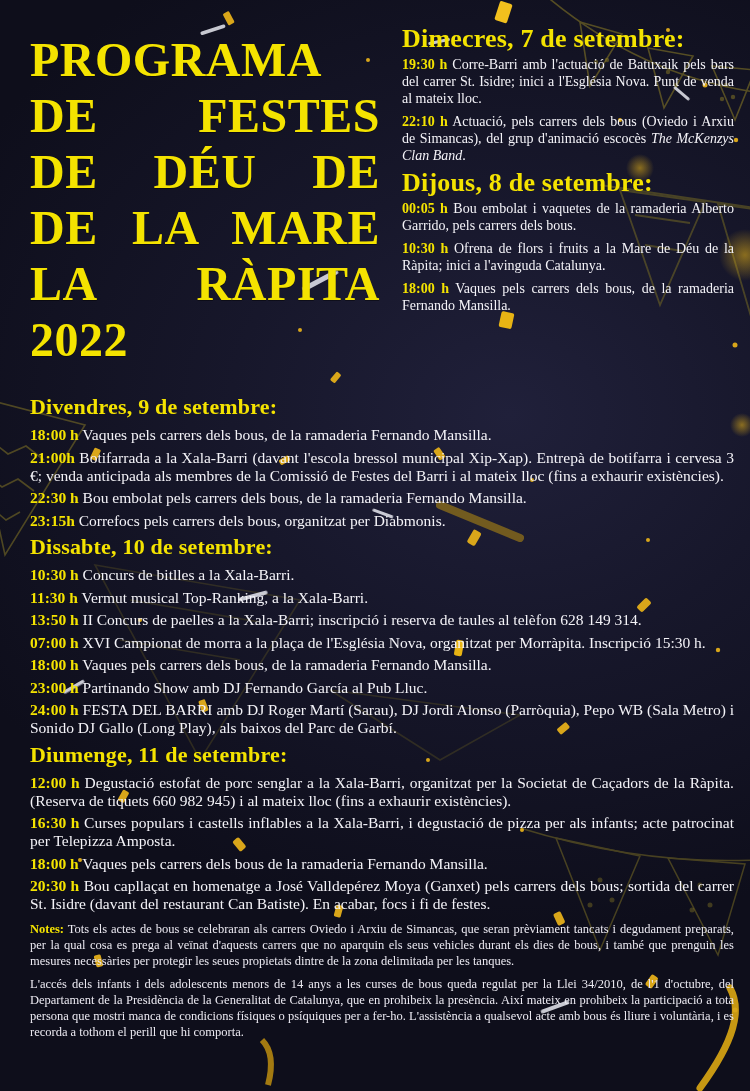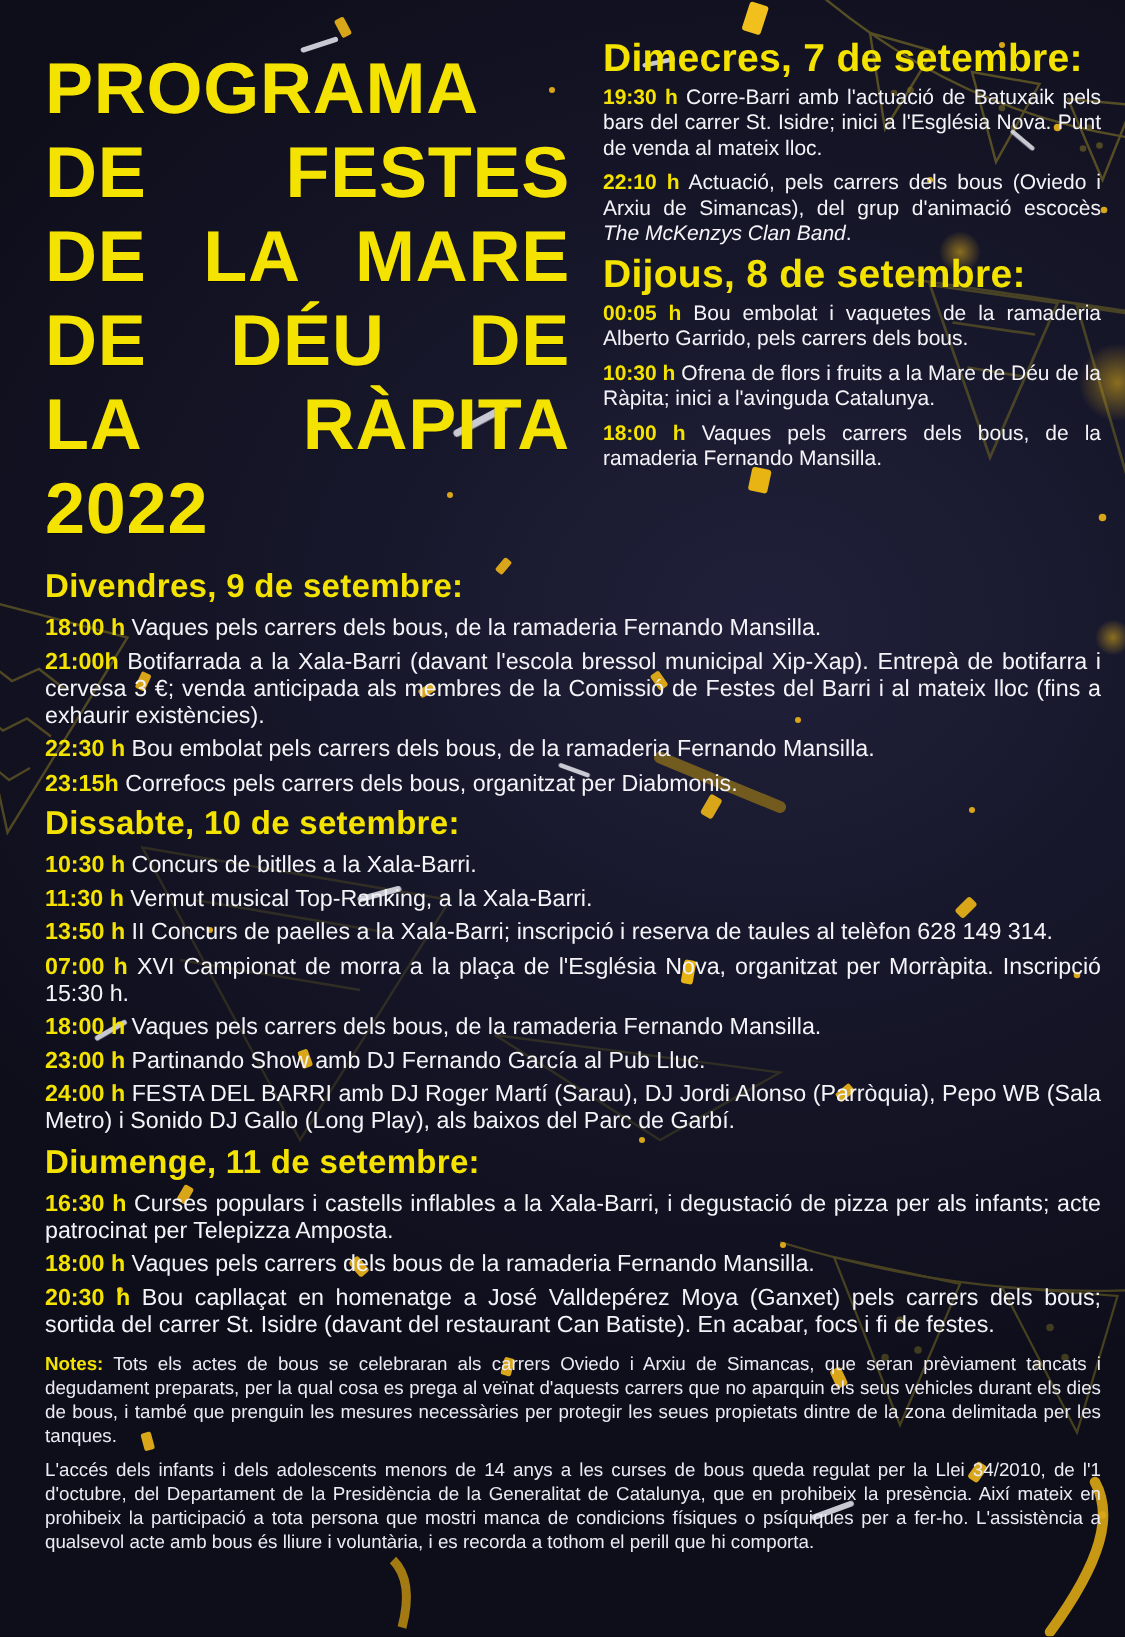--- a/index.html
+++ b/index.html
@@ -1,19 +1,19 @@
 <!DOCTYPE html>
 <html><head>
 <meta charset="utf-8">
 <style>
   html,body { margin:0; padding:0; background:#0b0b15; }
   .poster {
     position:relative; width:750px; height:1091px; overflow:hidden;
     background: radial-gradient(ellipse 620px 520px at 68% 38%, #20203a 0%, #17172b 45%, #0e0e1b 100%);
-    font-family:Liberation Sans, sans-serif;
+    font-family:Liberation Serif, serif;
     color:#f4f3f8;
   }
   .decor { position:absolute; left:0; top:0; width:750px; height:1091px; pointer-events:none; }
   .content { position:absolute; left:0; top:0; width:750px; box-sizing:border-box; padding:24px 16px 0 30px; }
   .top-grid { display:flex; gap:22px; }
   .title-block { width:350px; flex:none; padding-top:8px; }
   h1.title { margin:0; }
   .tl {
     display:block; font-size:48px; line-height:56px; font-weight:800;
     color:#f4e300; letter-spacing:0.5px;
@@ -22,21 +22,21 @@
   }
   .right-col { flex:1 1 auto; min-width:0; padding-top:2px; }
   .day-heading {
     margin:0 0 5px 0; font-size:26px; line-height:25px; font-weight:800;
     color:#f4e300; letter-spacing:0.2px;
   }
   .day + .day { margin-top:0; }
   .event { margin:0 0 6px 0; font-size:14px; line-height:17px; text-align:justify; }
   .time { color:#f4e300; font-weight:700; white-space:nowrap; }
   .etext-italic { font-style:italic; }
-  .wide { margin-top:10px; }
+  .wide { margin-top:26px; }
   .wide .day-heading { font-size:22px; line-height:26px; margin-bottom:6px; }
   .wide .event { font-size:15.5px; line-height:18px; margin-bottom:4.5px; }
   .notes { margin-top:8px; font-size:12.5px; line-height:16px; color:#eceaf2; }
   .notes p { margin:0 0 7px 0; text-align:justify; }
   .nlabel { color:#f4e300; font-weight:700; }
 </style>
 </head>
 <body>
 
 <div class="poster">
@@ -164,22 +164,22 @@
     </g>
   </svg>
 
   <div class="content">
 
     <div class="top-grid">
       <div class="title-block">
         <h1 class="title">
           <span class="tl">PROGRAMA</span>
           <span class="tl">DE FESTES</span>
+          <span class="tl">DE DÉU DE</span>
           <span class="tl">DE LA MARE</span>
-          <span class="tl">DE DÉU DE</span>
           <span class="tl">LA RÀPITA</span>
           <span class="tl">2022</span>
         </h1>
       </div>
 
       <div class="right-col">
         <section class="day">
           <h2 class="day-heading">Dimecres, 7 de setembre:</h2>
           <p class="event"><span class="time">19:30 h</span> <span>Corre-Barri amb l'actuació de Batuxaik pels bars del carrer St. Isidre; inici a l'Església Nova. Punt de venda al mateix lloc.</span></p>
           <p class="event"><span class="time">22:10 h</span> <span>Actuació, pels carrers dels bous (Oviedo i Arxiu de Simancas), del grup d'animació escocès </span><em class="etext-italic">The McKenzys Clan Band</em><span>.</span></p>
@@ -208,20 +208,21 @@
       <p class="event"><span class="time">11:30 h</span> <span>Vermut musical Top-Ranking, a la Xala-Barri.</span></p>
       <p class="event"><span class="time">13:50 h</span> <span>II Concurs de paelles a la Xala-Barri; inscripció i reserva de taules al telèfon 628 149 314.</span></p>
       <p class="event"><span class="time">07:00 h</span> <span>XVI Campionat de morra a la plaça de l'Església Nova, organitzat per Morràpita. Inscripció 15:30 h.</span></p>
       <p class="event"><span class="time">18:00 h</span> <span>Vaques pels carrers dels bous, de la ramaderia Fernando Mansilla.</span></p>
       <p class="event"><span class="time">23:00 h</span> <span>Partinando Show amb DJ Fernando García al Pub Lluc.</span></p>
       <p class="event"><span class="time">24:00 h</span> <span>FESTA DEL BARRI amb DJ Roger Martí (Sarau), DJ Jordi Alonso (Parròquia), Pepo WB (Sala Metro) i Sonido DJ Gallo (Long Play), als baixos del Parc de Garbí.</span></p>
     </section>
 
     <section class="day wide">
       <h2 class="day-heading">Diumenge, 11 de setembre:</h2>
+      <p class="event"><span class="time">12:00 h</span> <span>Degustació estofat de porc senglar a la Xala-Barri, organitzat per la Societat de Caçadors de la Ràpita. (Reserva de tiquets 660 982 945) i al mateix lloc (fins a exhaurir existències).</span></p>
       <p class="event"><span class="time">16:30 h</span> <span>Curses populars i castells inflables a la Xala-Barri, i degustació de pizza per als infants; acte patrocinat per Telepizza Amposta.</span></p>
       <p class="event"><span class="time">18:00 h</span> <span>Vaques pels carrers dels bous de la ramaderia Fernando Mansilla.</span></p>
       <p class="event"><span class="time">20:30 h</span> <span>Bou capllaçat en homenatge a José Valldepérez Moya (Ganxet) pels carrers dels bous; sortida del carrer St. Isidre (davant del restaurant Can Batiste). En acabar, focs i fi de festes.</span></p>
     </section>
 
     <div class="notes">
       <p><span class="nlabel">Notes:</span> <span>Tots els actes de bous se celebraran als carrers Oviedo i Arxiu de Simancas, que seran prèviament tancats i degudament preparats, per la qual cosa es prega al veïnat d'aquests carrers que no aparquin els seus vehicles durant els dies de bous, i també que prenguin les mesures necessàries per protegir les seues propietats dintre de la zona delimitada per les tanques.</span></p>
       <p>L'accés dels infants i dels adolescents menors de 14 anys a les curses de bous queda regulat per la Llei 34/2010, de l'1 d'octubre, del Departament de la Presidència de la Generalitat de Catalunya, que en prohibeix la presència. Així mateix en prohibeix la participació a tota persona que mostri manca de condicions físiques o psíquiques per a fer-ho. L'assistència a qualsevol acte amb bous és lliure i voluntària, i es recorda a tothom el perill que hi comporta.</p>
     </div>
 

